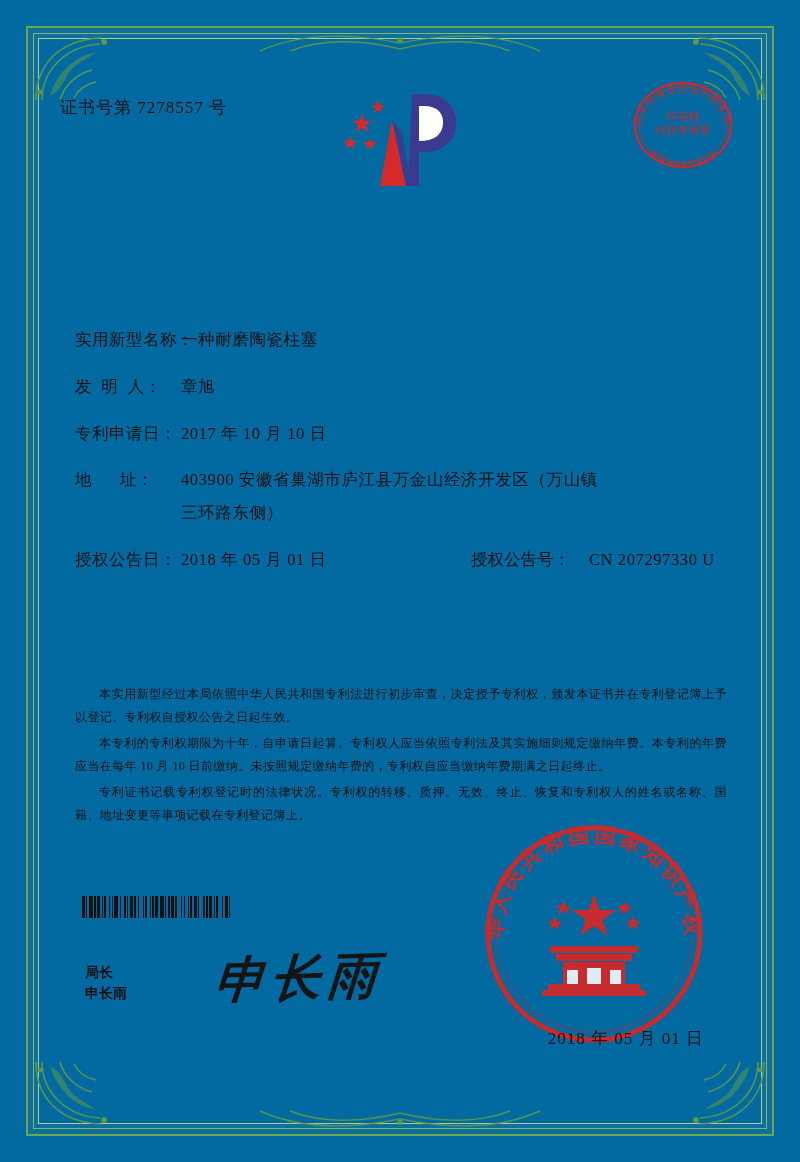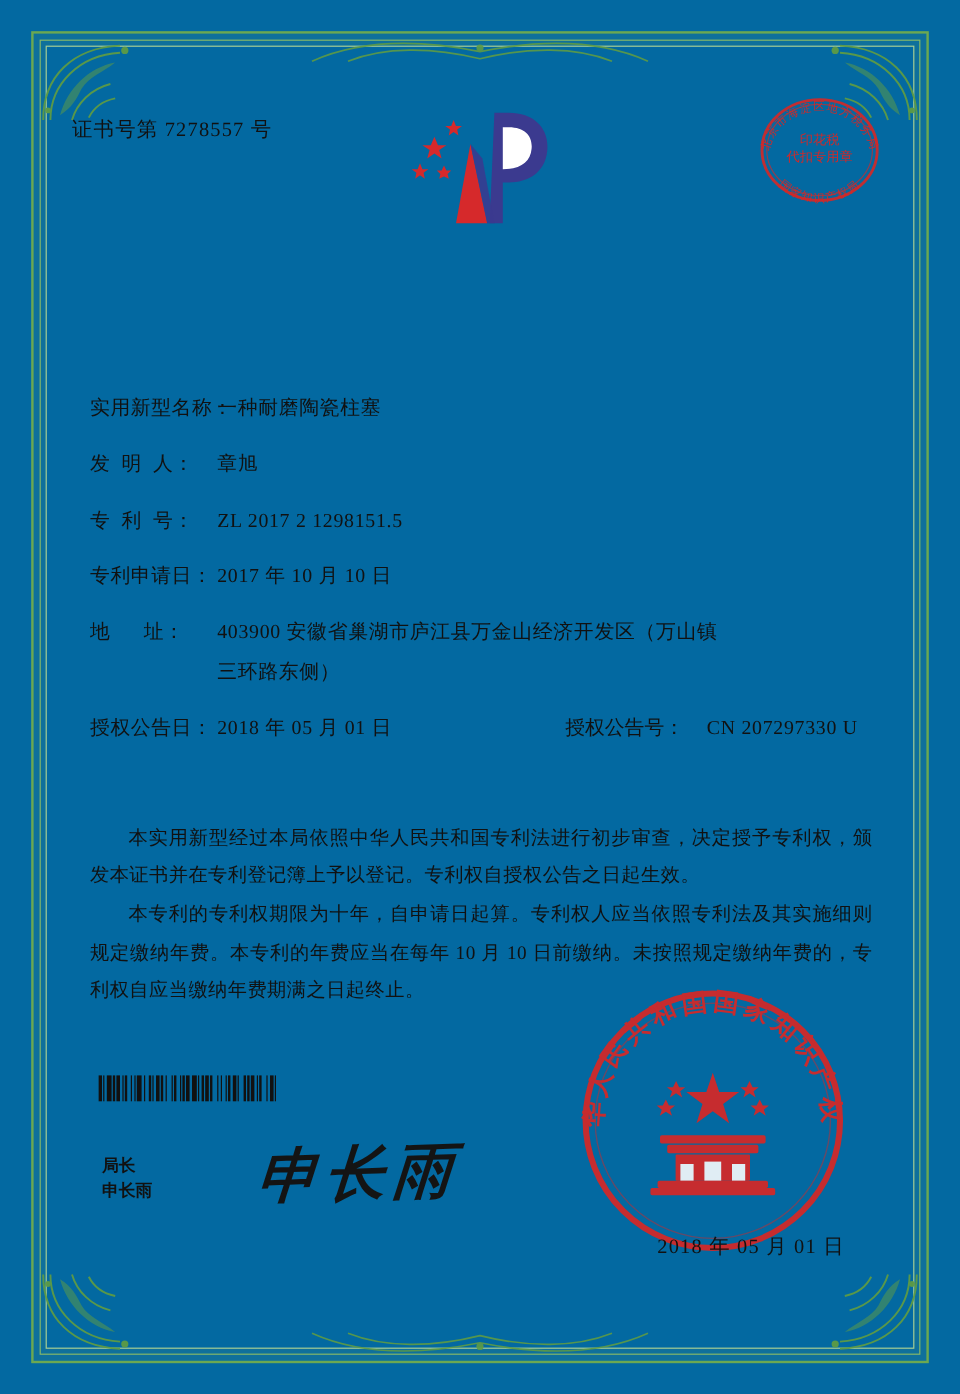--- a/index.html
+++ b/index.html
@@ -159,21 +159,21 @@
     flex: 0 0 118px;
     white-space: pre;
   }
 
   
   .body-text {
     position: absolute;
     left: 75px;
     top: 683px;
     width: 652px;
-    font-size: 16px;
+    font-size: 12px;
     line-height: 1.95;
     color: #111;
     text-align: justify;
     letter-spacing: 0.4px;
   }
   .body-text p {
     margin: 0 0 2px 0;
     text-indent: 2em;
   }
 
@@ -366,24 +366,20 @@
 
 
   <div class="fields">
     <div class="field-row">
       <div class="field-label">实用新型名称：</div>
       <div class="field-value">一种耐磨陶瓷柱塞</div>
     </div>
     <div class="field-row">
       <div class="field-label">发  明  人：</div>
       <div class="field-value">章旭</div>
-    </div>
-    <div class="field-row">
-      <div class="field-label">专  利  号：</div>
-      <div class="field-value">ZL 2017 2 1298151.5</div>
     </div>
     <div class="field-row">
       <div class="field-label">专利申请日：</div>
       <div class="field-value">2017 年 10 月 10 日</div>
     </div>
     <div class="field-row">
       <div class="field-label">地      址：</div>
       <div class="field-value">
         <span>403900 安徽省巢湖市庐江县万金山经济开发区（万山镇</span>
         <span class="line2">三环路东侧）</span>
@@ -393,20 +389,21 @@
       <div class="field-label">授权公告日：</div>
       <div class="field-value">2018 年 05 月 01 日</div>
       <div class="field-label2">授权公告号：</div>
       <div class="field-value">CN 207297330 U</div>
     </div>
   </div>
 
   <div class="body-text">
     <p>本实用新型经过本局依照中华人民共和国专利法进行初步审查，决定授予专利权，颁发本证书并在专利登记簿上予以登记。专利权自授权公告之日起生效。</p>
     <p>本专利的专利权期限为十年，自申请日起算。专利权人应当依照专利法及其实施细则规定缴纳年费。本专利的年费应当在每年 10 月 10 日前缴纳。未按照规定缴纳年费的，专利权自应当缴纳年费期满之日起终止。</p>
+    <p>专利证书记载专利权登记时的法律状况。专利权的转移、质押、无效、终止、恢复和专利权人的姓名或名称、国籍、地址变更等事项记载在专利登记簿上。</p>
   </div>
 
   <div class="barcode">
       <i style="width: 3px; background: rgb(17, 17, 17);"></i>
       <i style="width: 1px; background: transparent;"></i>
       <i style="width: 1px; background: rgb(17, 17, 17);"></i>
       <i style="width: 2px; background: transparent;"></i>
       <i style="width: 4px; background: rgb(17, 17, 17);"></i>
       <i style="width: 1px; background: transparent;"></i>
       <i style="width: 2px; background: rgb(17, 17, 17);"></i>

